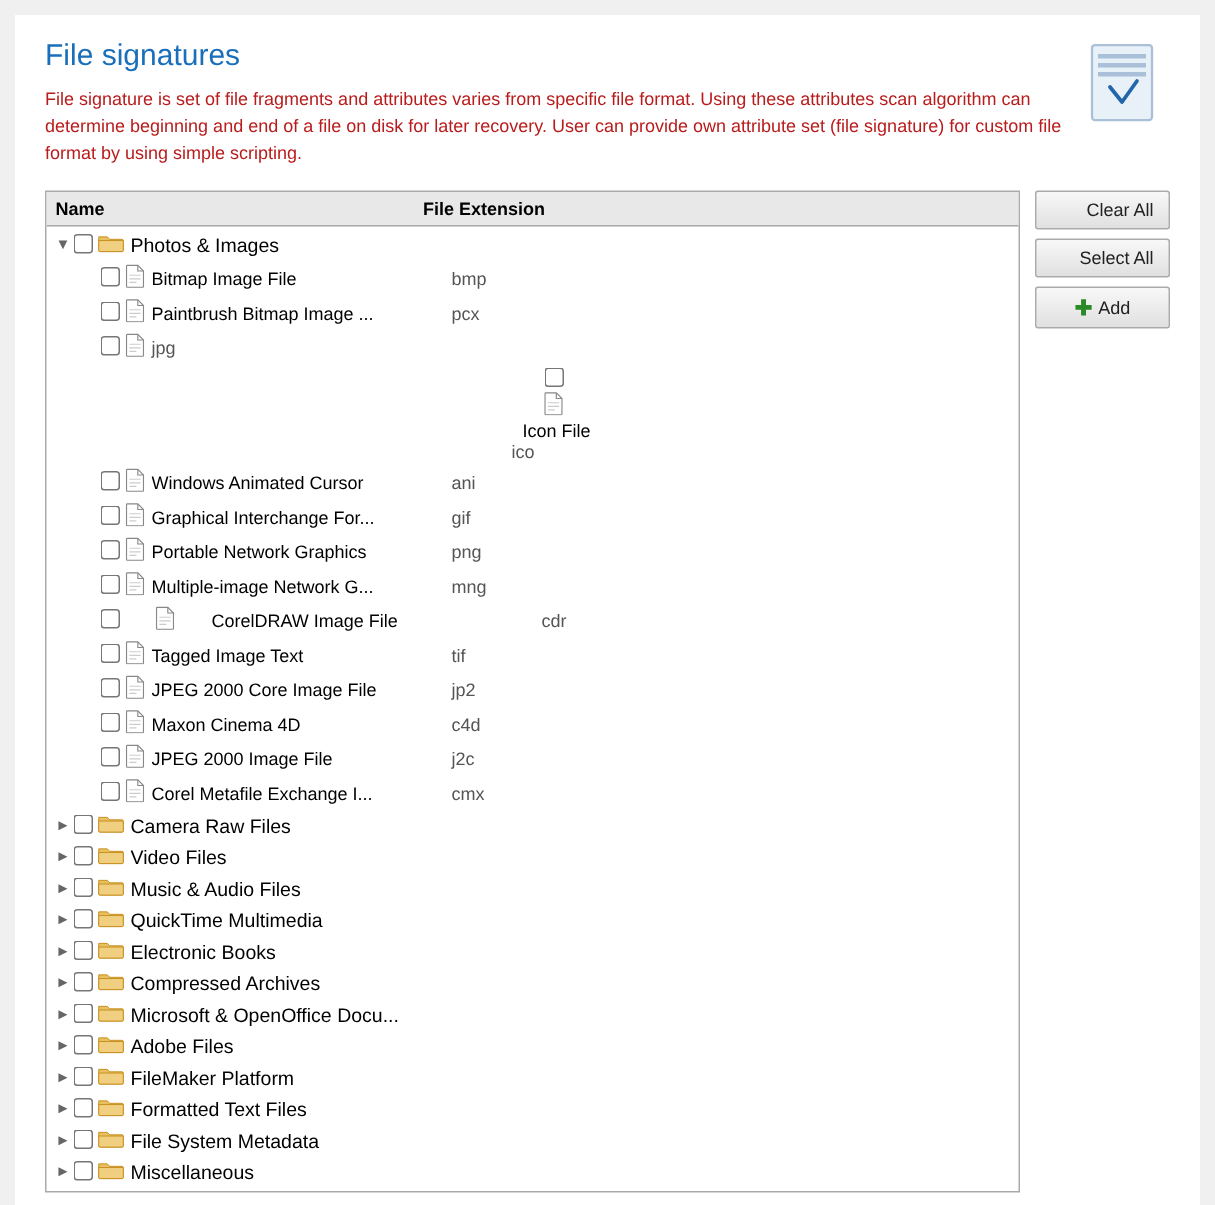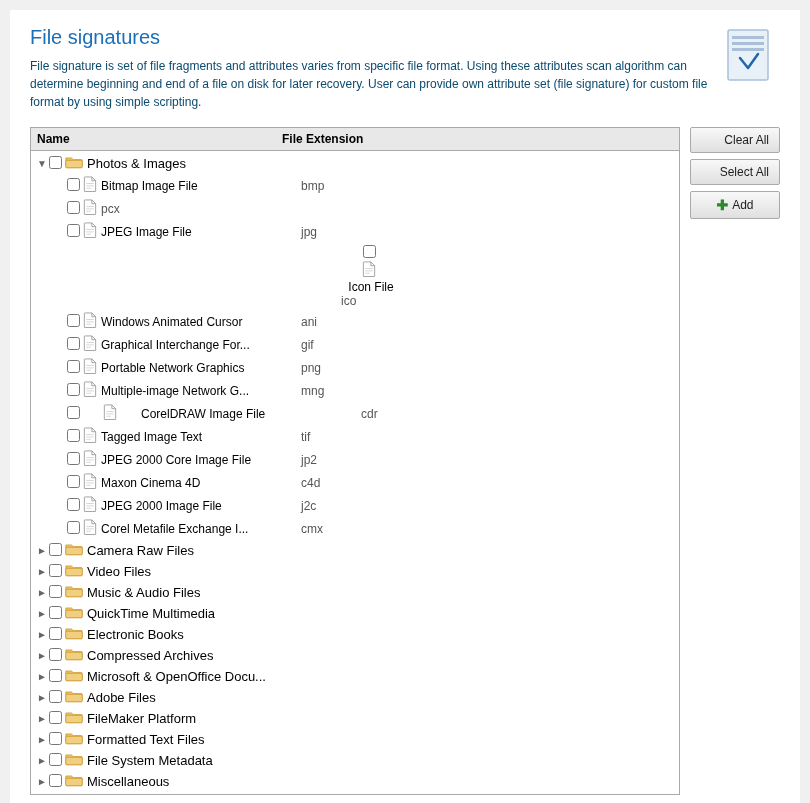--- a/index.html
+++ b/index.html
@@ -29,21 +29,21 @@
       flex: 1;
     }
     .page-title {
       font-size: 20px;
       font-weight: 300;
       color: #1a6fba;
       margin-bottom: 8px;
     }
     .page-description {
       font-size: 12px;
-      color: #0c4a6e;
+      color: #b91c1c;
       line-height: 1.5;
       max-width: 680px;
     }
     .header-icon {
       width: 60px;
       height: 60px;
       margin-left: 10px;
       flex-shrink: 0;
     }
     .content-area {
@@ -218,32 +218,32 @@
           </div>
           <div class="tree-row file-item" style="padding-left: 36px;">
             <span class="checkbox-wrap"><input type="checkbox" style=""></span>
             <span><svg class="file-icon" viewBox="0 0 14 17" xmlns="http://www.w3.org/2000/svg">
       <path d="M2,1 L9,1 L13,5 L13,16 Q13,16.5 12.5,16.5 L1.5,16.5 Q1,16.5 1,16 L1,1.5 Q1,1 1.5,1 Z" fill="white" stroke="#888" stroke-width="0.8"></path>
       <path d="M9,1 L9,5 L13,5" fill="none" stroke="#888" stroke-width="0.8"></path>
       <line x1="3" y1="8" x2="11" y2="8" stroke="#ccc" stroke-width="0.8"></line>
       <line x1="3" y1="10.5" x2="11" y2="10.5" stroke="#ccc" stroke-width="0.8"></line>
       <line x1="3" y1="13" x2="8" y2="13" stroke="#ccc" stroke-width="0.8"></line>
     </svg></span>
+            <span class="row-label">Paintbrush Bitmap Image ...</span>
             <span class="row-ext">pcx</span>
           </div>
           <div class="tree-row file-item" style="padding-left: 36px;">
             <span class="checkbox-wrap"><input type="checkbox" style=""></span>
             <span><svg class="file-icon" viewBox="0 0 14 17" xmlns="http://www.w3.org/2000/svg">
       <path d="M2,1 L9,1 L13,5 L13,16 Q13,16.5 12.5,16.5 L1.5,16.5 Q1,16.5 1,16 L1,1.5 Q1,1 1.5,1 Z" fill="white" stroke="#888" stroke-width="0.8"></path>
       <path d="M9,1 L9,5 L13,5" fill="none" stroke="#888" stroke-width="0.8"></path>
       <line x1="3" y1="8" x2="11" y2="8" stroke="#ccc" stroke-width="0.8"></line>
       <line x1="3" y1="10.5" x2="11" y2="10.5" stroke="#ccc" stroke-width="0.8"></line>
       <line x1="3" y1="13" x2="8" y2="13" stroke="#ccc" stroke-width="0.8"></line>
     </svg></span>
-            <span class="row-label">JPEG Image File</span>
             <span class="row-ext">jpg</span>
           </div>
           <div class="tree-row file-item" style="padding-left: 36px; flex-direction: column;">
             <span class="checkbox-wrap"><input type="checkbox" style=""></span>
             <span><svg class="file-icon" viewBox="0 0 14 17" xmlns="http://www.w3.org/2000/svg">
       <path d="M2,1 L9,1 L13,5 L13,16 Q13,16.5 12.5,16.5 L1.5,16.5 Q1,16.5 1,16 L1,1.5 Q1,1 1.5,1 Z" fill="white" stroke="#888" stroke-width="0.8"></path>
       <path d="M9,1 L9,5 L13,5" fill="none" stroke="#888" stroke-width="0.8"></path>
       <line x1="3" y1="8" x2="11" y2="8" stroke="#ccc" stroke-width="0.8"></line>
       <line x1="3" y1="10.5" x2="11" y2="10.5" stroke="#ccc" stroke-width="0.8"></line>
       <line x1="3" y1="13" x2="8" y2="13" stroke="#ccc" stroke-width="0.8"></line>

